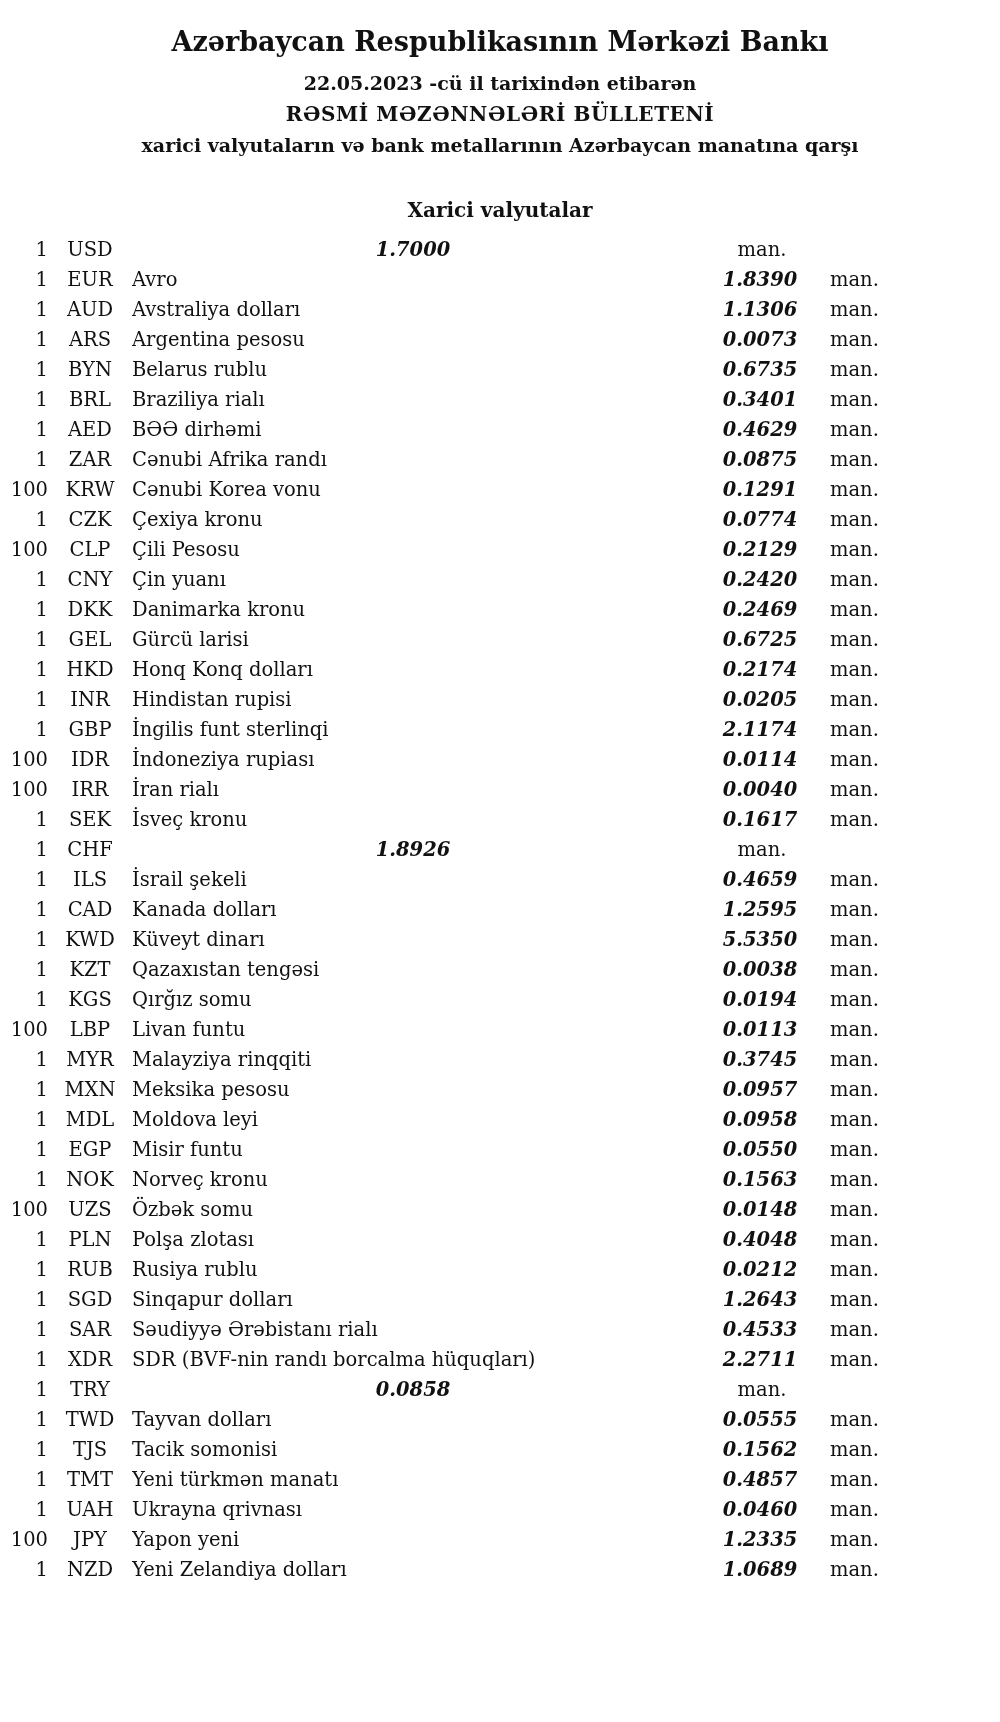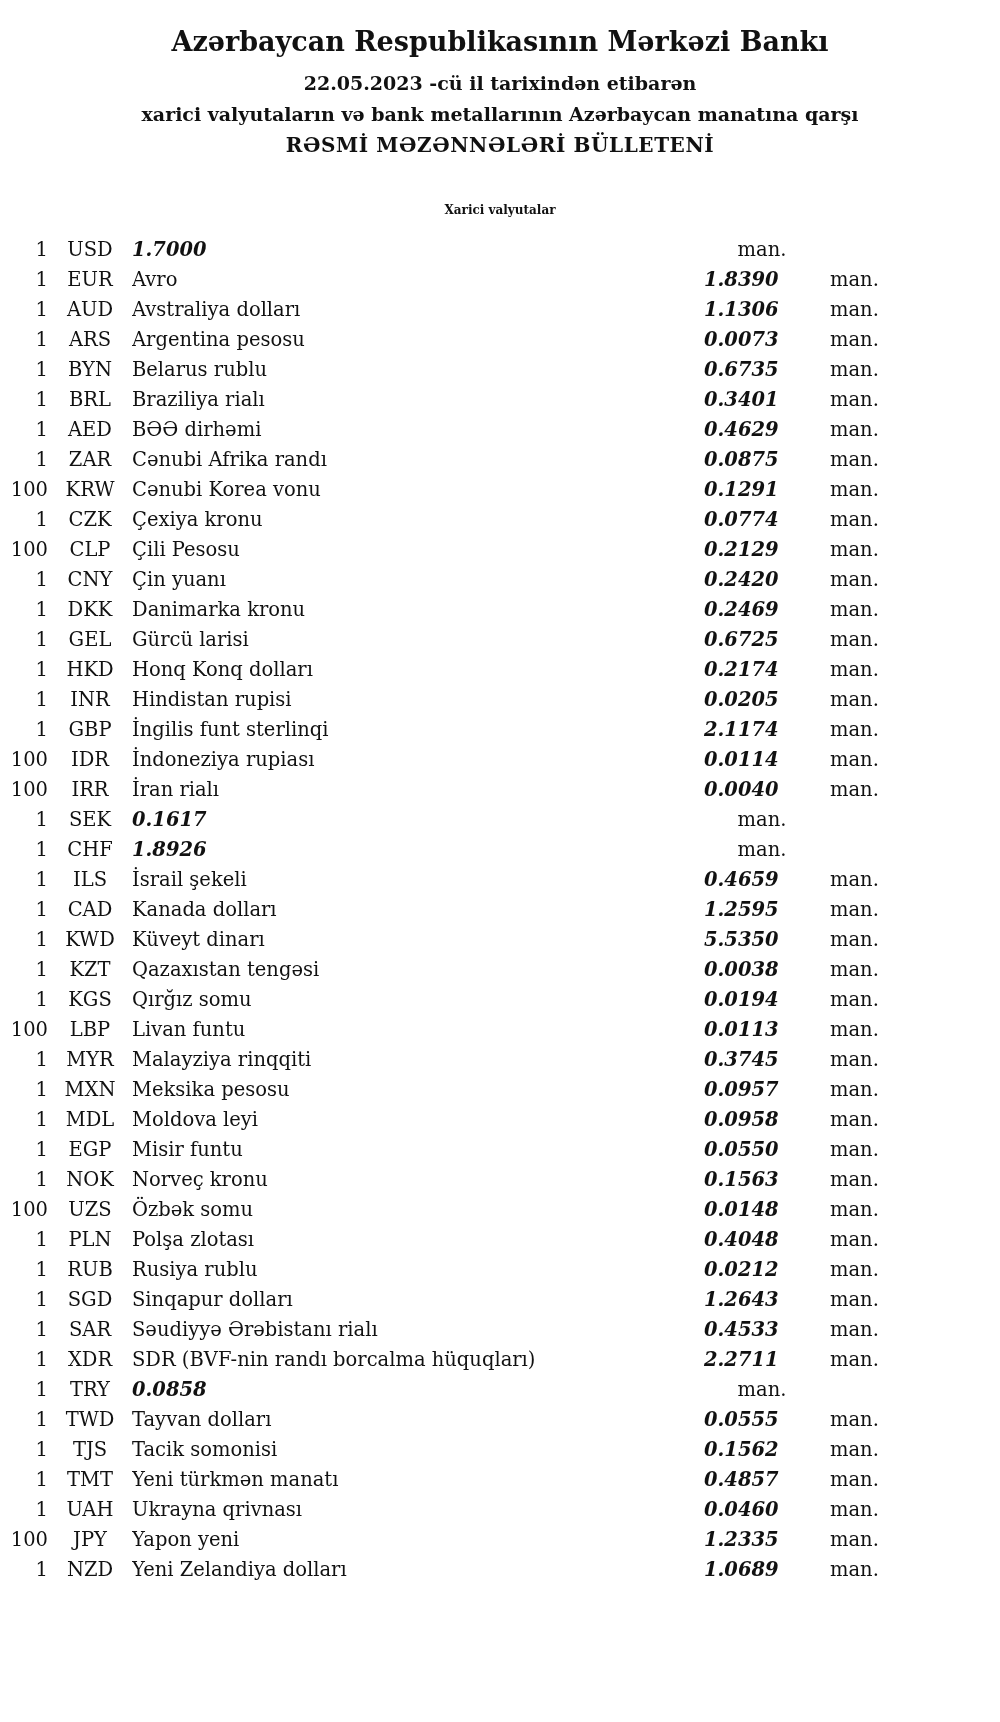--- a/index.html
+++ b/index.html
@@ -30,54 +30,54 @@
     font-weight: 700;
     margin: 0;
     line-height: 31px;
   }
   .doc-sub.caps {
     letter-spacing: 0.6px;
     font-size: 20px;
   }
   .section-title {
     text-align: center;
-    font-size: 12px;
+    font-size: 20px;
     font-weight: 700;
     margin: 36px 0 12px 0;
     line-height: 26px;
   }
   .rates {
     margin-left: 6px;
   }
   .rate-row {
     display: grid;
     grid-template-columns: 42px 64px 562px 112px 52px;
     column-gap: 10px;
     width: 872px;
     height: 30px;
     line-height: 30px;
     font-size: 19.5px;
     white-space: nowrap;
   }
   .qty   { text-align: right; }
   .code  { text-align: center; }
   .name  { text-align: left; overflow: hidden; }
-  .rate  { text-align: left; font-style: italic; font-weight: 700; }
+  .rate  { text-align: center; font-style: italic; font-weight: 700; }
   .unit  { text-align: center; padding-left: 4px; }
 </style>
 </head>
 <body>
 
 <div class="page">
 
   <header class="doc-header">
     <h1 class="doc-title">Azərbaycan Respublikasının Mərkəzi Bankı</h1>
     <p class="doc-sub">22.05.2023 -cü il tarixindən etibarən</p>
+    <p class="doc-sub caps">RƏSMİ MƏZƏNNƏLƏRİ BÜLLETENİ</p>
     <p class="doc-sub">xarici valyutaların və bank metallarının Azərbaycan manatına qarşı</p>
-    <p class="doc-sub caps">RƏSMİ MƏZƏNNƏLƏRİ BÜLLETENİ</p>
   </header>
 
   <h2 class="section-title">Xarici valyutalar</h2>
 
   <div class="rates" id="rates-table">
       <div class="rate-row">
     <span class="qty">1</span>
     <span class="code">USD</span>
     <span class="rate">1.7000</span>
     <span class="unit">man.</span>
@@ -204,20 +204,21 @@
       <div class="rate-row">
     <span class="qty">100</span>
     <span class="code">IRR</span>
     <span class="name">İran rialı</span>
     <span class="rate">0.0040</span>
     <span class="unit">man.</span>
   </div>
       <div class="rate-row">
     <span class="qty">1</span>
     <span class="code">SEK</span>
+    <span class="name">İsveç kronu</span>
     <span class="rate">0.1617</span>
     <span class="unit">man.</span>
   </div>
       <div class="rate-row">
     <span class="qty">1</span>
     <span class="code">CHF</span>
     <span class="rate">1.8926</span>
     <span class="unit">man.</span>
   </div>
       <div class="rate-row">

